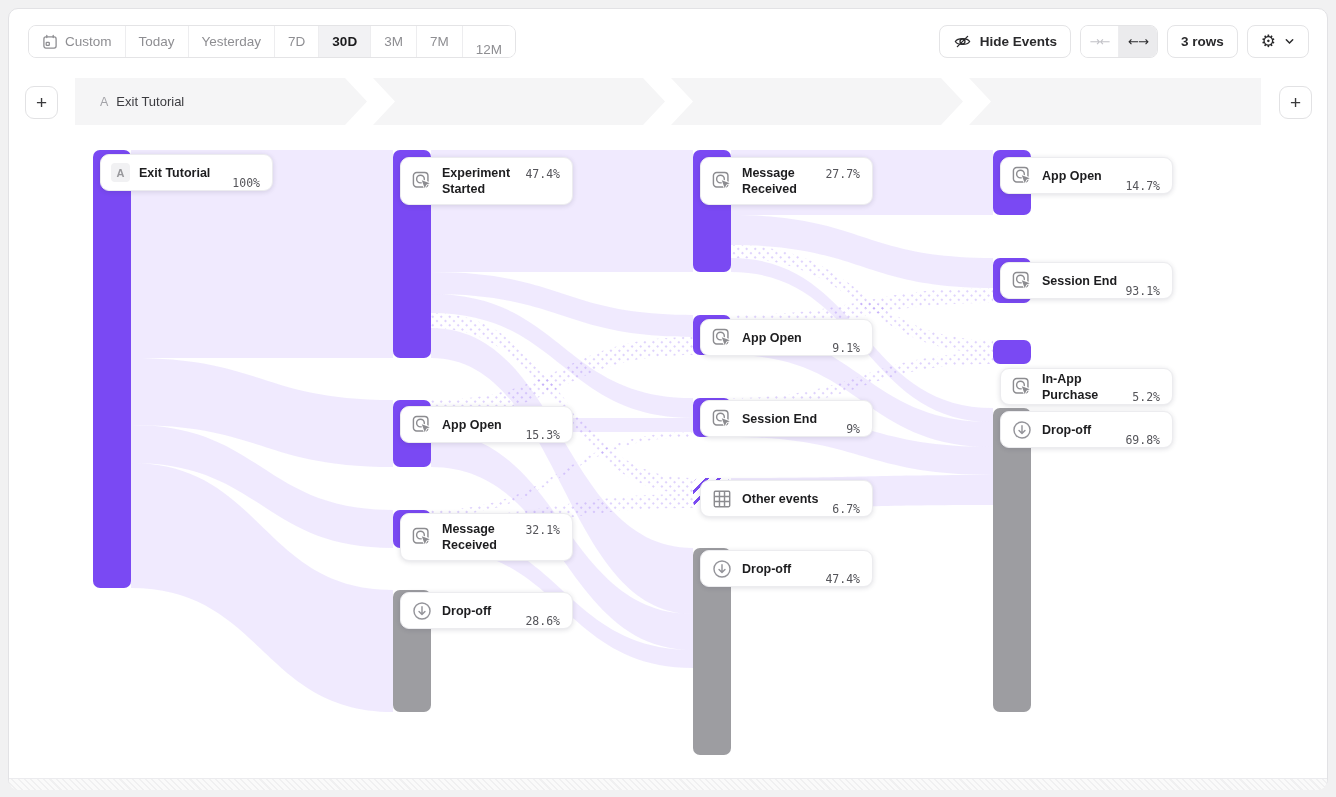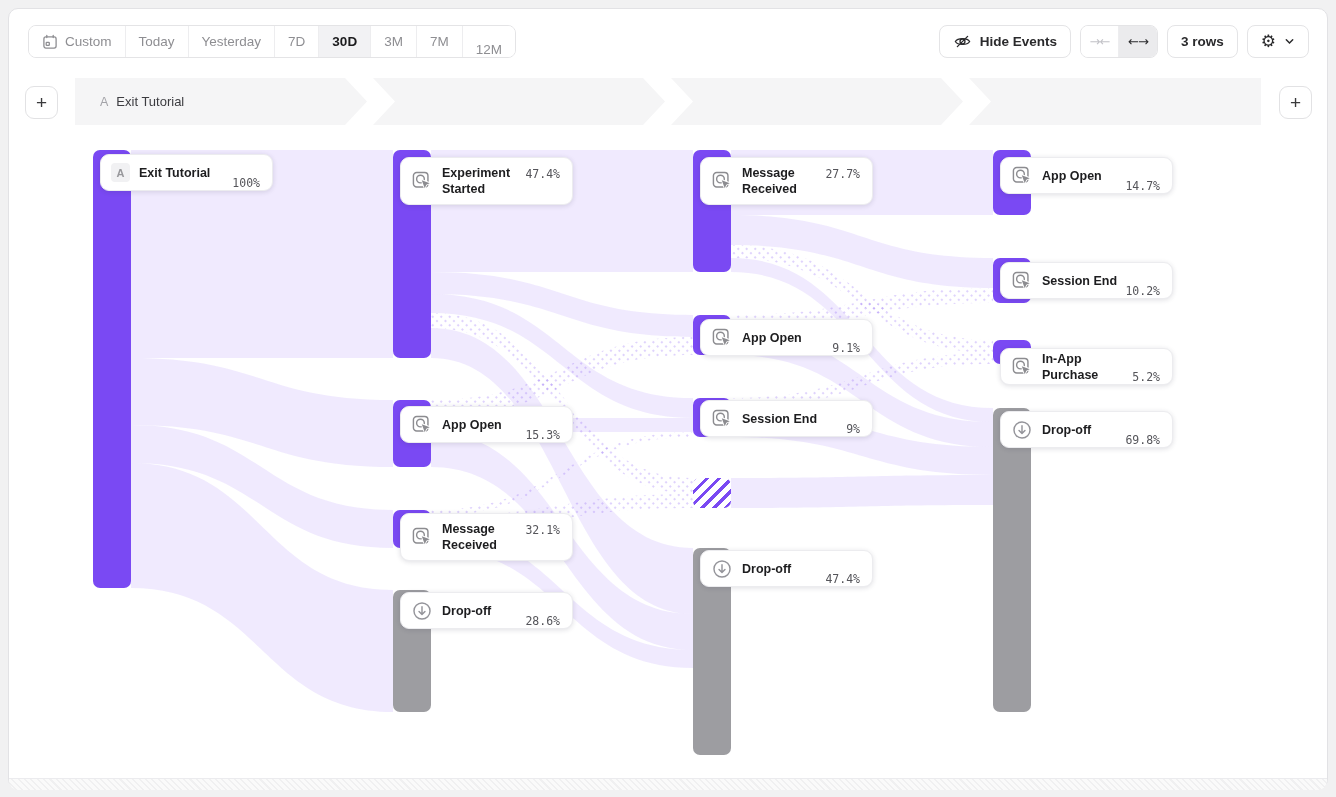--- a/index.html
+++ b/index.html
@@ -186,20 +186,30 @@
             <rect x="2.2" y="2.2" width="13.2" height="13.2" rx="3"></rect>
             <circle cx="8.6" cy="8.2" r="3.5"></circle>
             <path d="M9.8 9.3 L17 12 L13.9 13.4 L12.5 16.5 Z" fill="#8c8c90" stroke="#ffffff" stroke-width="1.7"></path>
             <path d="M9.8 9.3 L17 12 L13.9 13.4 L12.5 16.5 Z" fill="#8c8c90" stroke="none"></path>
           </svg>
         </span>
         <span class="node-label">Session End</span>
         <span class="node-pct">9%</span>
       </div>
       <div class="bar bar-other" style="left: 693px; top: 478px; width: 38px; height: 30px;"></div>
+      <div class="node-card" style="left: 700px; top: 480px; width: 173px; height: 37px;">
+        <span class="icon-wrap">
+          <svg width="22" height="22" viewBox="0 0 20 20" fill="none" stroke="#8c8c90" stroke-width="1.3">
+            <rect x="3" y="3" width="14" height="14" rx="1"></rect>
+            <path d="M3 7.7 H17 M3 12.3 H17 M7.7 3 V17 M12.3 3 V17"></path>
+          </svg>
+        </span>
+        <span class="node-label">Other events</span>
+        <span class="node-pct">6.7%</span>
+      </div>
       <div class="bar bar-dropoff" style="left: 693px; top: 548px; width: 38px; height: 207px;"></div>
       <div class="node-card" style="left: 700px; top: 550px; width: 173px; height: 37px;">
         <span class="icon-wrap">
           <svg width="22" height="22" viewBox="0 0 20 20" fill="none" stroke="#94949a" stroke-width="1.3" stroke-linecap="round" stroke-linejoin="round">
             <circle cx="10" cy="10" r="7.3"></circle>
             <path d="M10 6.2 V13 M7.3 10.4 L10 13.2 L12.7 10.4"></path>
           </svg>
         </span>
         <span class="node-label">Drop-off</span>
         <span class="node-pct">47.4%</span>
@@ -221,24 +231,24 @@
       <div class="node-card" style="left: 1000px; top: 262px; width: 173px; height: 37px;">
         <span class="icon-wrap">
           <svg width="22" height="22" viewBox="0 0 20 20" fill="none" stroke="#8c8c90" stroke-width="1.3">
             <rect x="2.2" y="2.2" width="13.2" height="13.2" rx="3"></rect>
             <circle cx="8.6" cy="8.2" r="3.5"></circle>
             <path d="M9.8 9.3 L17 12 L13.9 13.4 L12.5 16.5 Z" fill="#8c8c90" stroke="#ffffff" stroke-width="1.7"></path>
             <path d="M9.8 9.3 L17 12 L13.9 13.4 L12.5 16.5 Z" fill="#8c8c90" stroke="none"></path>
           </svg>
         </span>
         <span class="node-label">Session End</span>
-        <span class="node-pct">10.2%</span>
+        <span class="node-pct">93.1%</span>
       </div>
       <div class="bar bar-event" style="left: 993px; top: 340px; width: 38px; height: 24px;"></div>
-      <div class="node-card" style="left: 1000px; top: 348px; width: 173px; height: 37px;">
+      <div class="node-card" style="left: 1000px; top: 368px; width: 173px; height: 37px;">
         <span class="icon-wrap">
           <svg width="22" height="22" viewBox="0 0 20 20" fill="none" stroke="#8c8c90" stroke-width="1.3">
             <rect x="2.2" y="2.2" width="13.2" height="13.2" rx="3"></rect>
             <circle cx="8.6" cy="8.2" r="3.5"></circle>
             <path d="M9.8 9.3 L17 12 L13.9 13.4 L12.5 16.5 Z" fill="#8c8c90" stroke="#ffffff" stroke-width="1.7"></path>
             <path d="M9.8 9.3 L17 12 L13.9 13.4 L12.5 16.5 Z" fill="#8c8c90" stroke="none"></path>
           </svg>
         </span>
         <span class="node-label">In-App Purchase</span>
         <span class="node-pct">5.2%</span>

